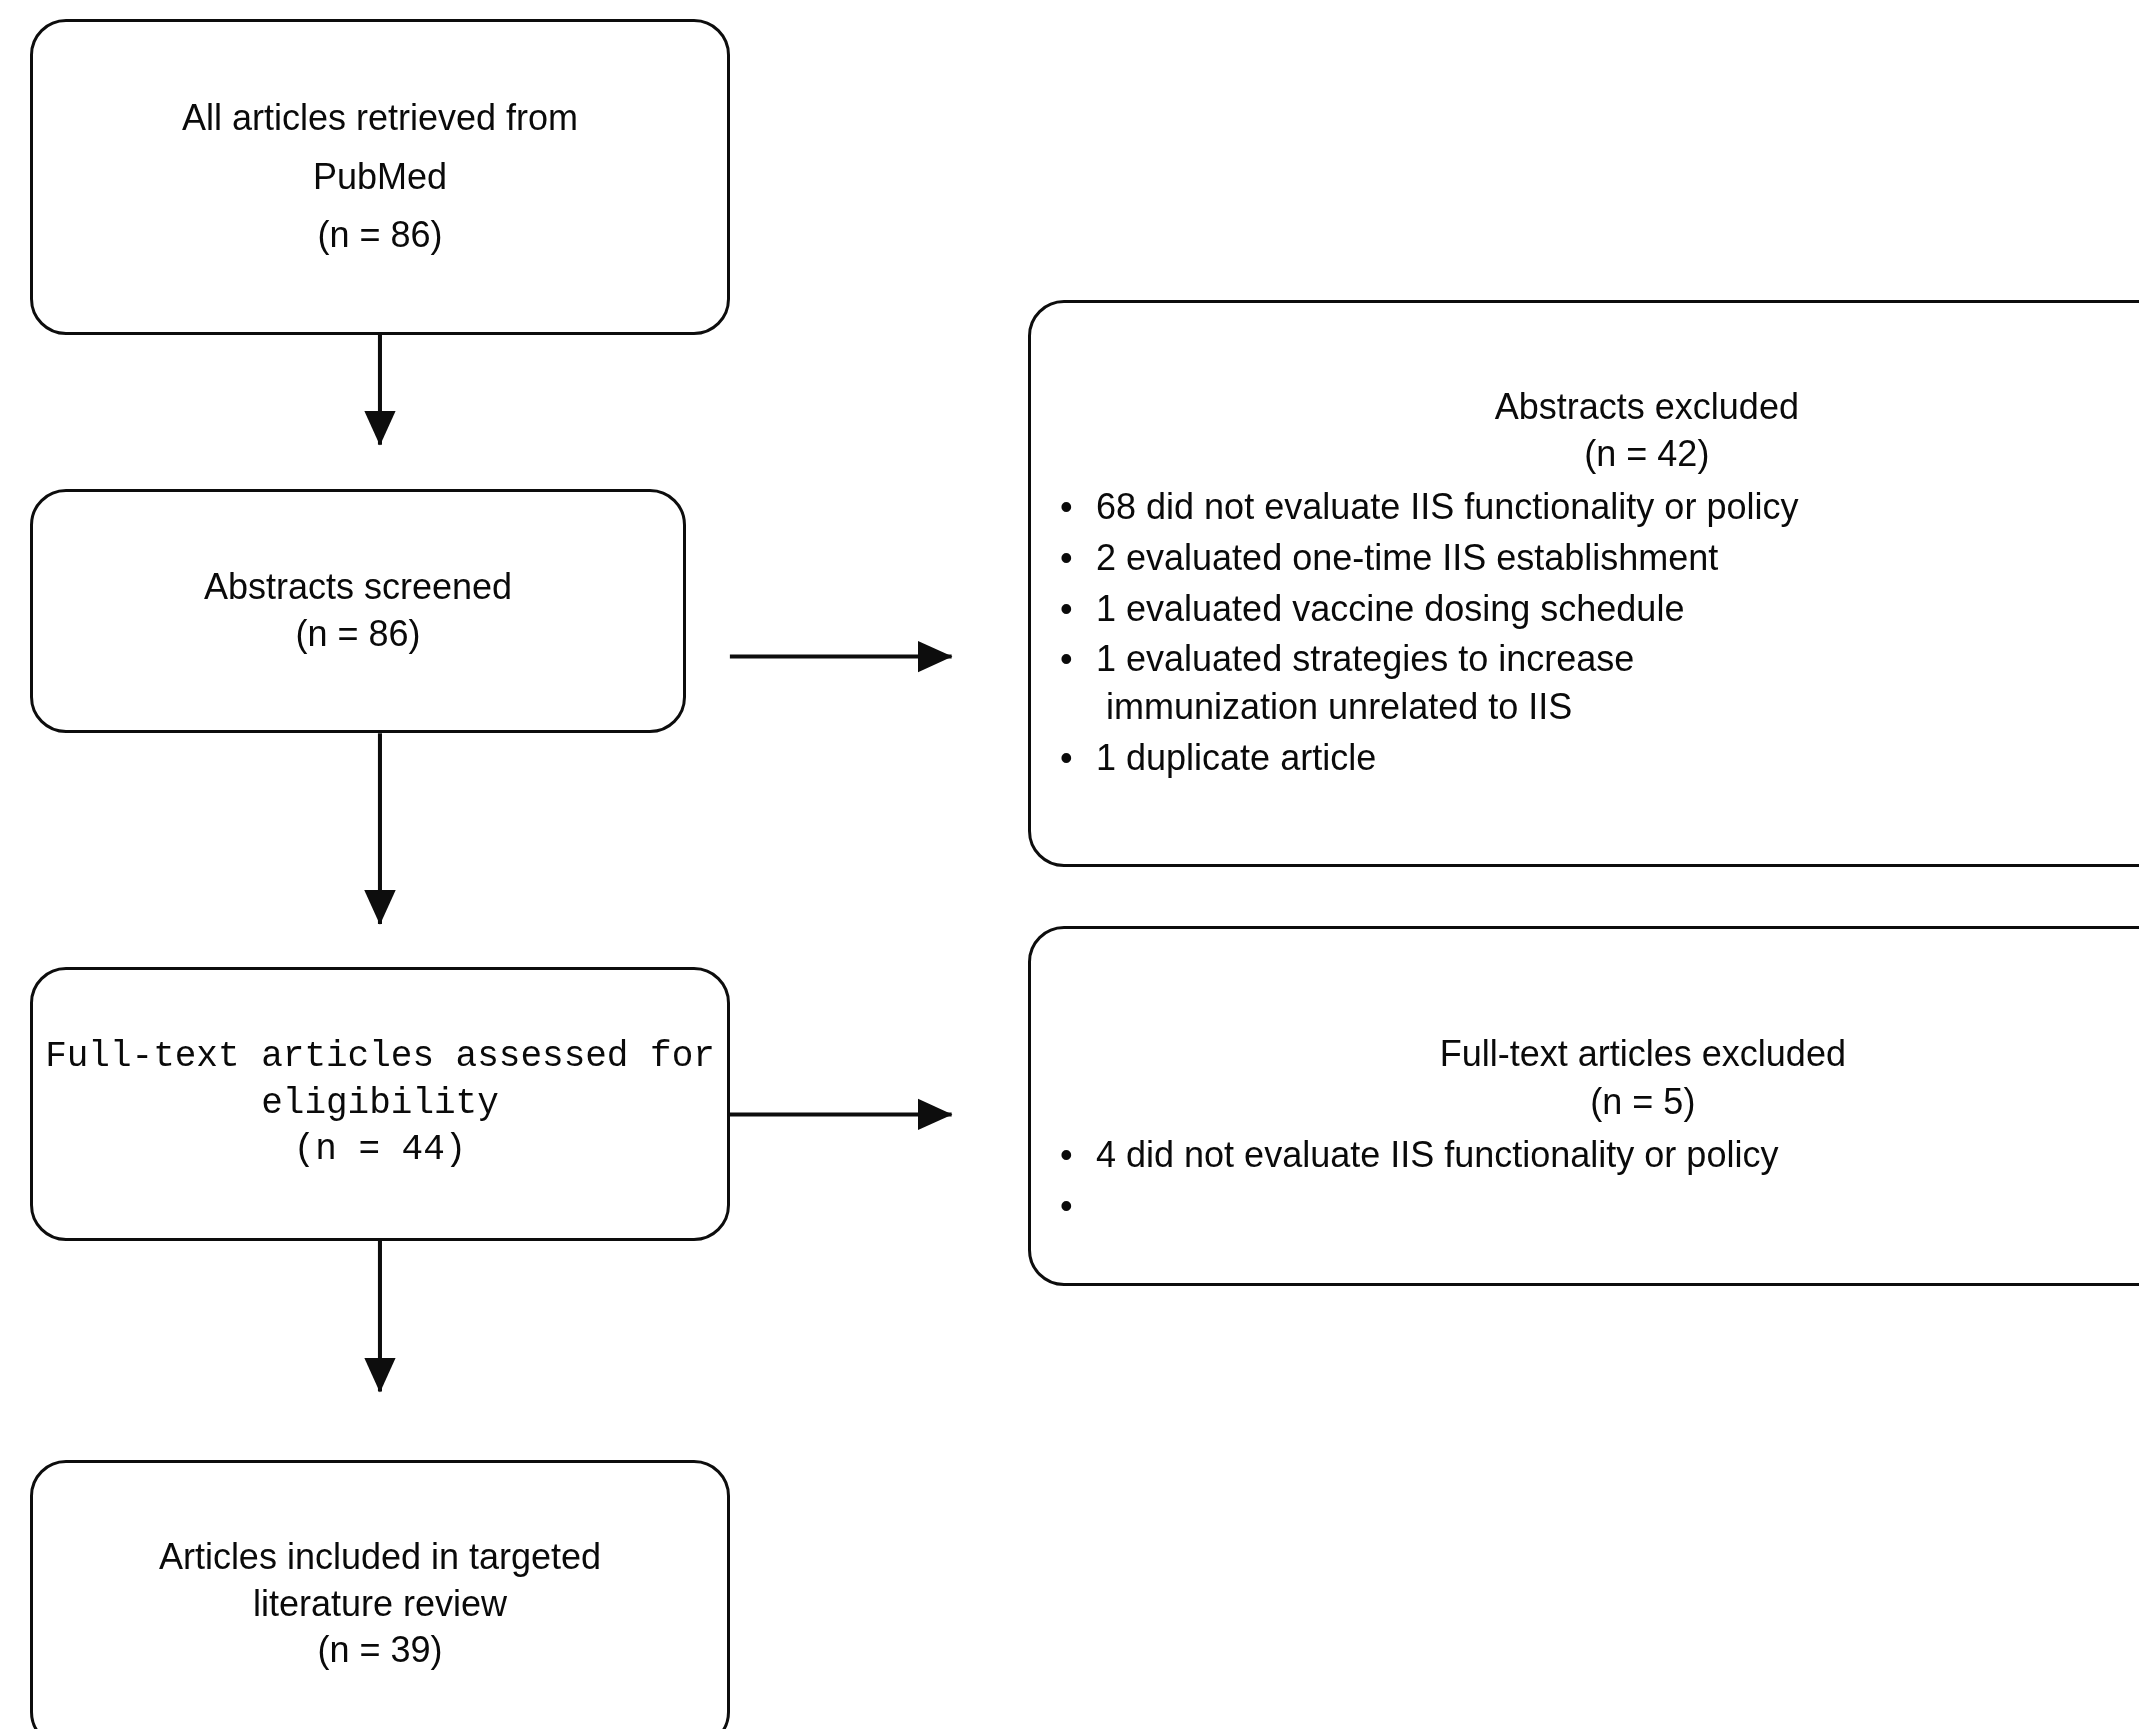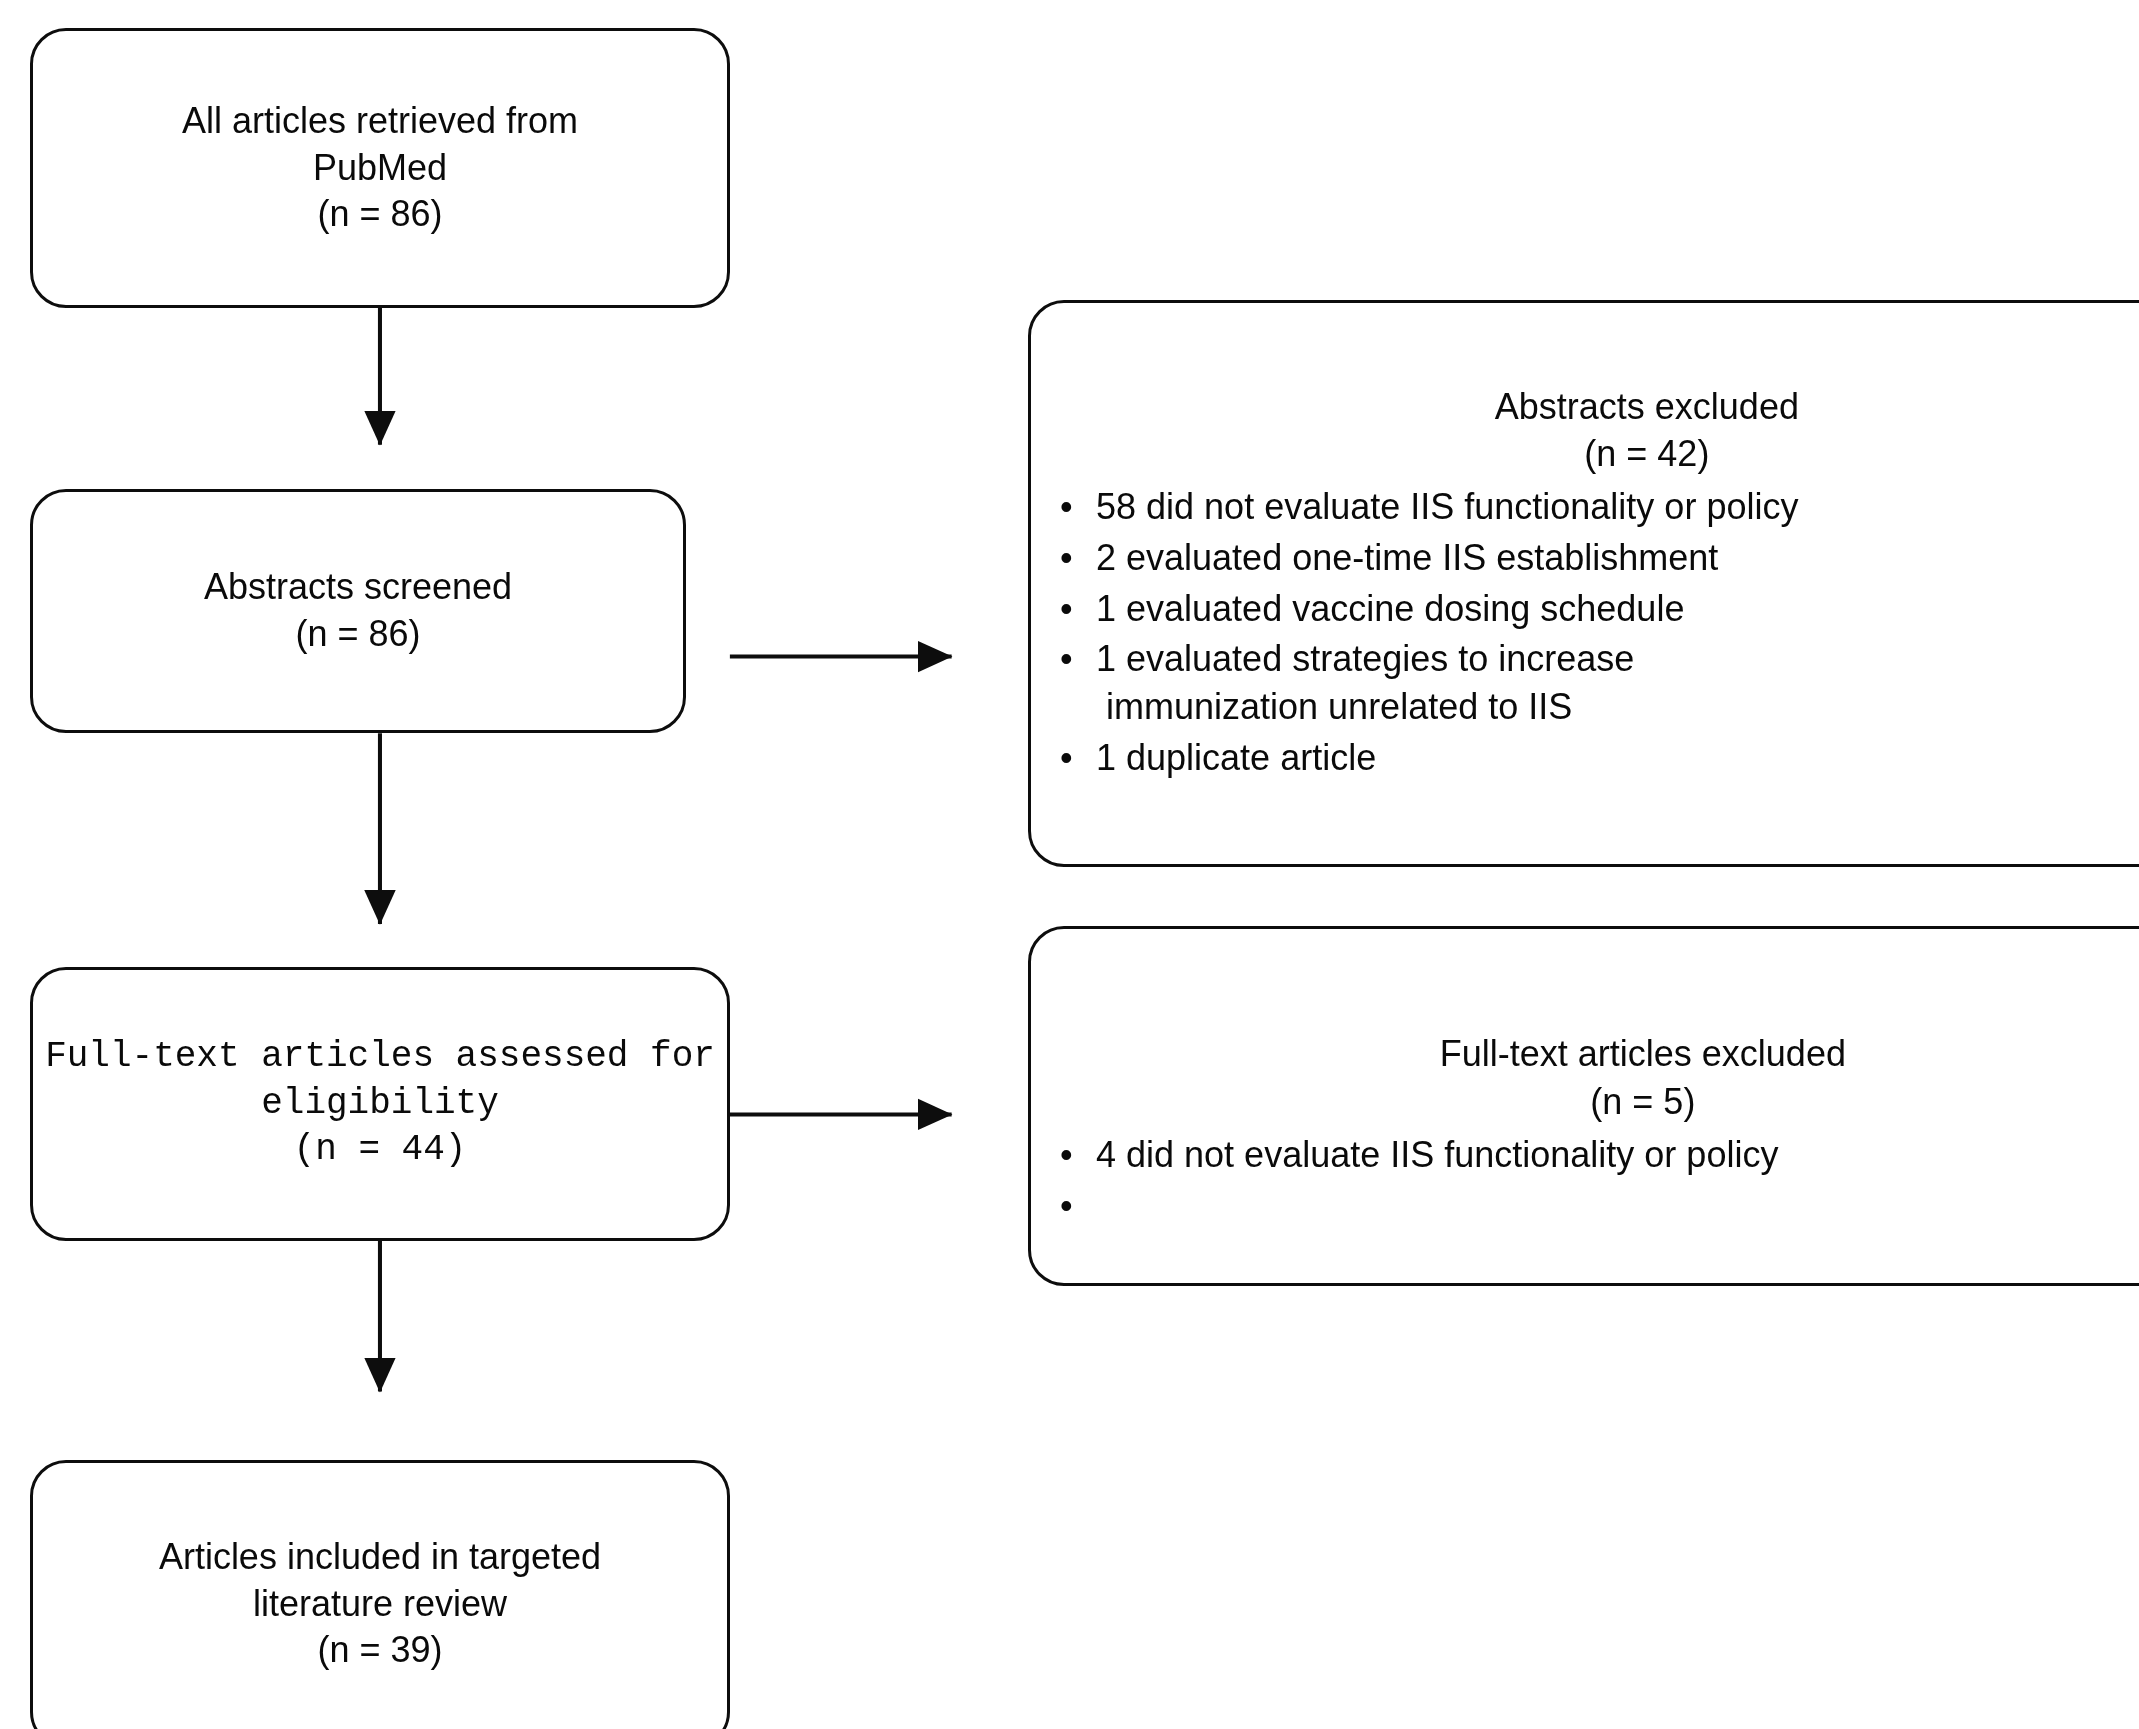--- a/index.html
+++ b/index.html
@@ -96,21 +96,21 @@
 
     <line x1="1264" y1="1137" x2="1648" y2="1137" stroke="#0d0d0d" stroke-width="7" marker-end="url(#arrowhead)"></line>
 
     <line x1="658" y1="1270" x2="658" y2="1600" stroke="#0d0d0d" stroke-width="7" marker-end="url(#arrowhead)"></line>
 
     <line x1="1264" y1="1930" x2="1648" y2="1930" stroke="#0d0d0d" stroke-width="7" marker-end="url(#arrowhead)"></line>
 
     <line x1="658" y1="2148" x2="658" y2="2410" stroke="#0d0d0d" stroke-width="7" marker-end="url(#arrowhead)"></line>
   </svg>
 
-  <div class="node centered-block" style="left:30px; top:28px; width:700px; height:280px;">
+  <div class="node centered-block" style="left:30px; top:19px; width:700px; height:316px;gap:12px;">
     <span class="line">All articles retrieved from</span>
     <span class="line">PubMed</span>
     <span class="line">(n = 86)</span>
   </div>
 
   <div class="node centered-block" style="left:30px; top:489px; width:656px; height:244px;">
     <span class="line">Abstracts screened</span>
     <span class="line">(n = 86)</span>
   </div>
 
@@ -125,21 +125,21 @@
     <span class="line">literature review</span>
     <span class="line">(n = 39)</span>
   </div>
 
   <div class="node" style="left:1028px; top:300px; width:1240px; height:567px; padding:15px 17.3px 15px 15px;justify-content:center;">
     <span class="excl-head">Abstracts excluded</span>
     <span class="excl-head">(n = 42)</span>
     <ul class="bullets">
       <li>
         <span class="bullet-dot">•</span>
-        <span>58 did not evaluate IIS functionality or policy</span>
+        <span>68 did not evaluate IIS functionality or policy</span>
       </li>
       <li>
         <span class="bullet-dot">•</span>
         <span>2 evaluated one-time IIS establishment</span>
       </li>
       <li>
         <span class="bullet-dot">•</span>
         <span>1 evaluated vaccine dosing schedule</span>
       </li>
       <li>

